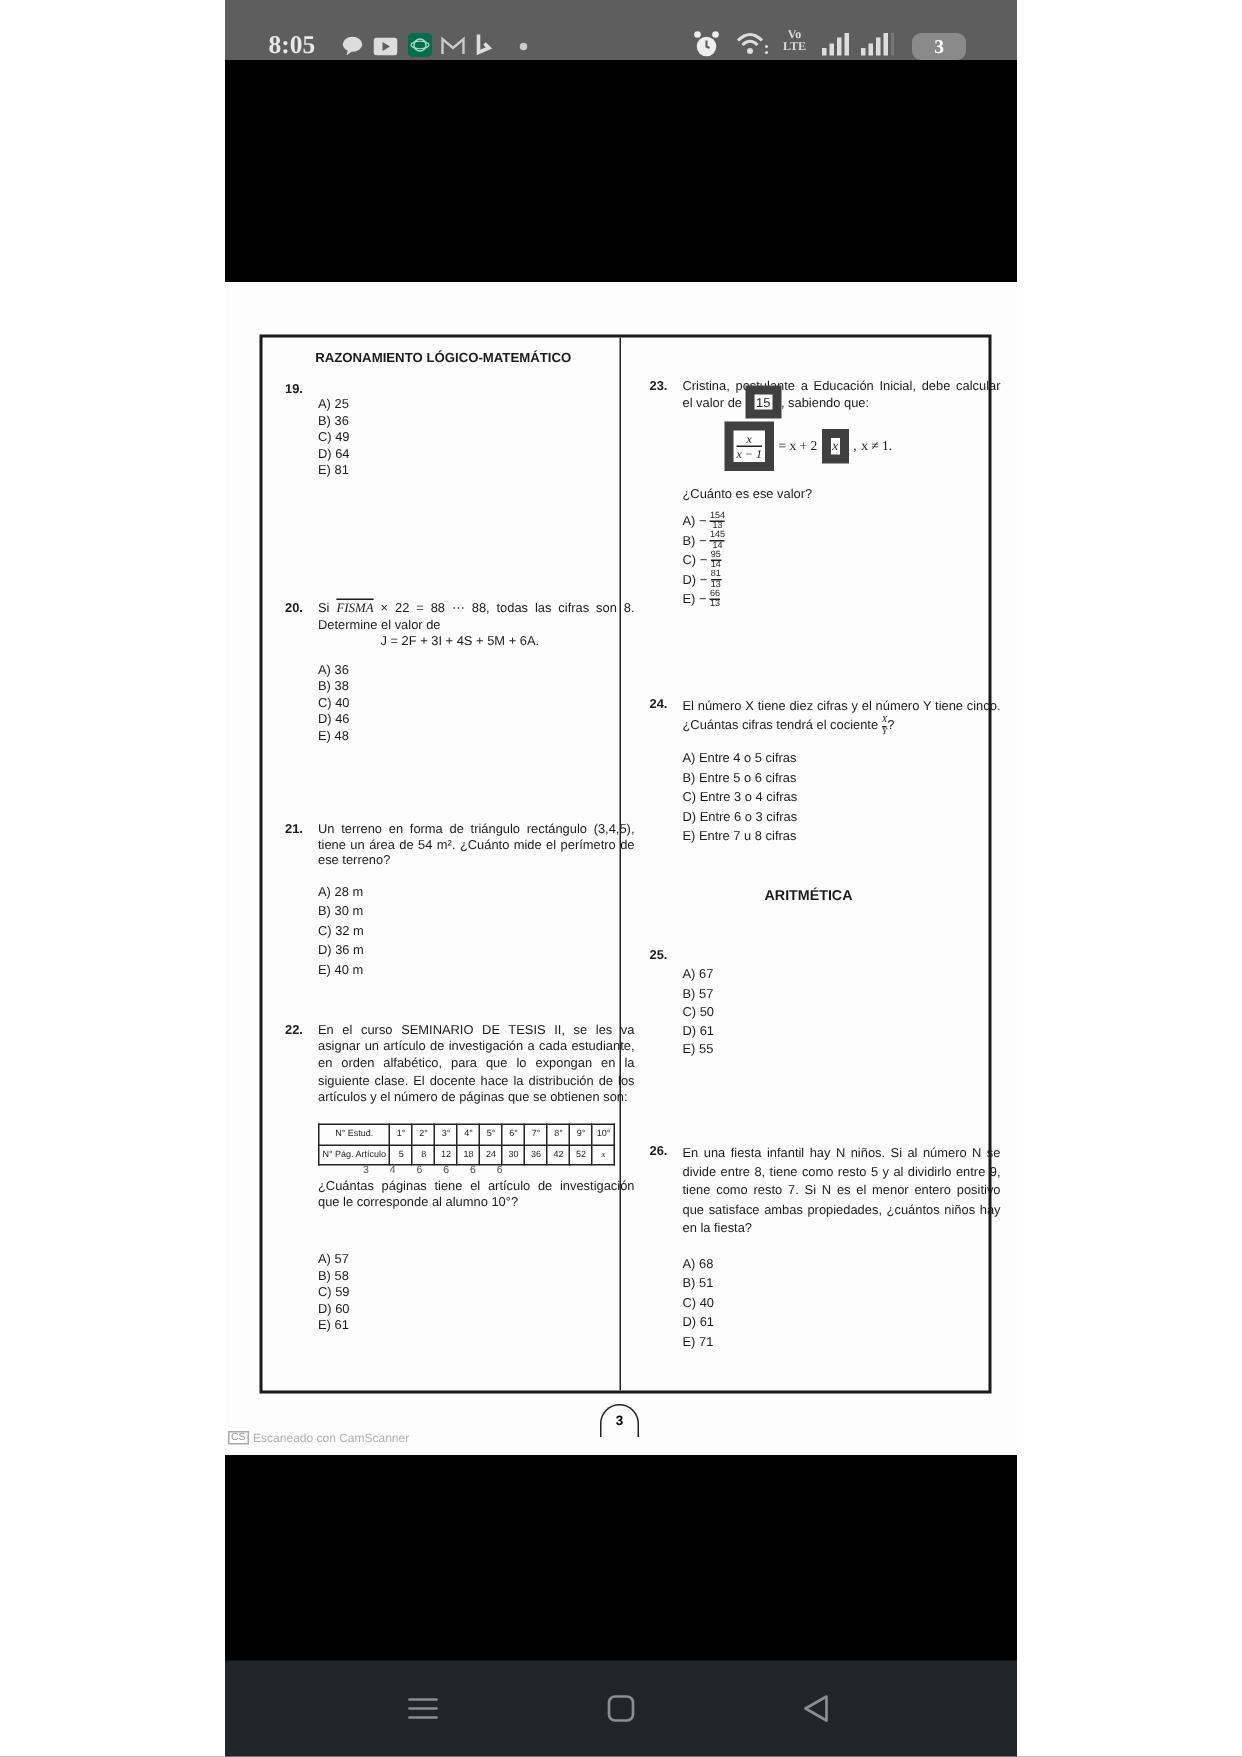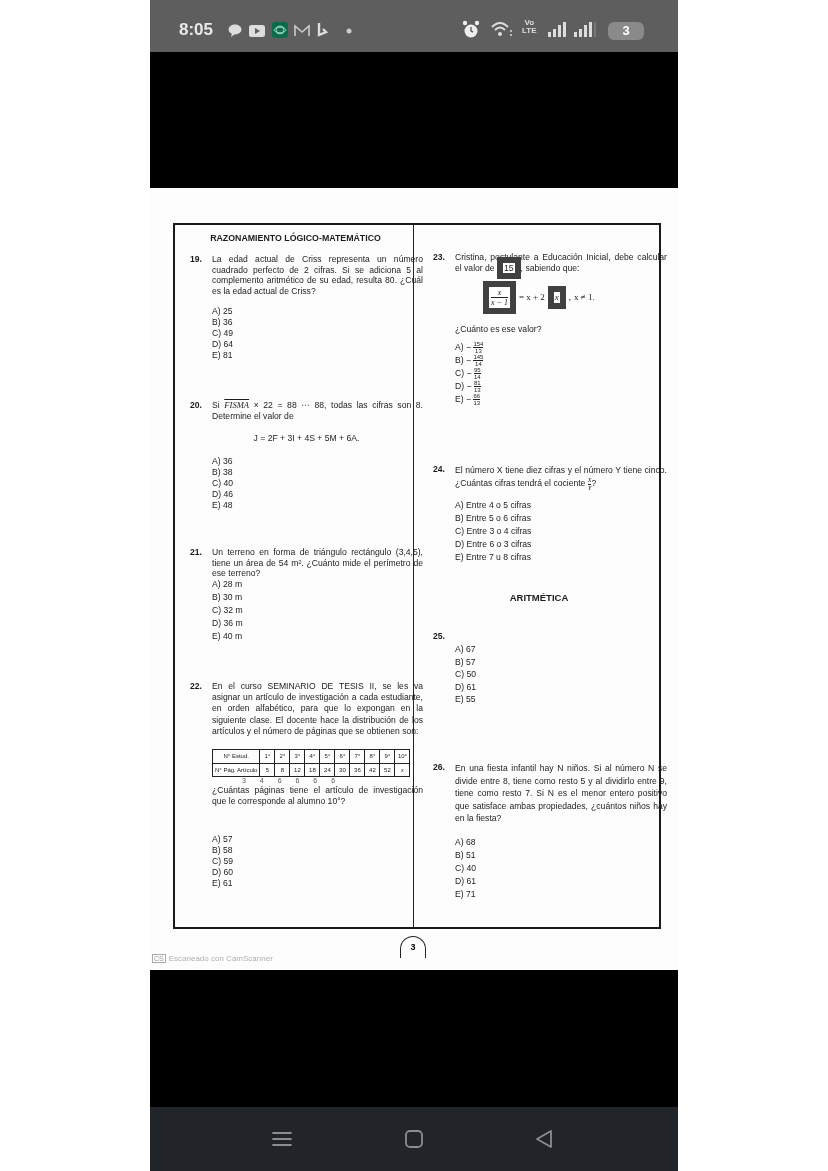--- a/index.html
+++ b/index.html
@@ -1,40 +1,40 @@
 <!DOCTYPE html>
 <html><head>
 <meta charset="utf-8">
 <style>
   * { box-sizing: border-box; margin: 0; padding: 0; }
   html, body { width: 828px; height: 1171px; background: #ffffff; overflow: hidden; }
   body { position: relative; font-family: "Liberation Sans", sans-serif; }
   .phone { position: absolute; left: 150px; top: 0; width: 528px; height: 1171px; background: #000; }
-  .status-bar { position: absolute; left: 0; top: 0; width: 528px; height: 52px; background: #5e5e5e; color: #eee; }
+  .status-bar { position: absolute; left: 0; top: 0; width: 528px; height: 40px; background: #5e5e5e; color: #eee; font-family: Liberation Serif, serif; }
   .status-time { position: absolute; left: 29px; top: 20px; font-size: 17px; font-weight: bold; color: #e8e8e8; }
   .sb-icon { position: absolute; top: 24px; display: block; }
   .battery { position: absolute; left: 458px; top: 22px; width: 36px; height: 18px; background: #8a8a8a; border-radius: 6px; color: #fff; font-size: 13px; font-weight: bold; text-align: center; line-height: 18px; }
   .black-top { position: absolute; left: 0; top: 52px; width: 528px; height: 136px; background: #000; }
   .doc { position: absolute; left: 0; top: 188px; width: 528px; height: 782px; background: #fdfdfd; }
   .black-bottom { position: absolute; left: 0; top: 970px; width: 528px; height: 137px; background: #000; }
   .nav-bar { position: absolute; left: 0; top: 1107px; width: 528px; height: 64px; background: #212429; }
   .nav-btn { position: absolute; top: 18px; width: 30px; height: 28px; display: flex; align-items: center; justify-content: center; }
 
   .frame { position: absolute; left: 23px; top: 35px; width: 488px; height: 706px; border: 2px solid #1a1a1a; }
   .divider { position: absolute; left: 238px; top: 0; width: 1px; height: 702px; background: #222; }
   .col { position: absolute; top: 0; font-size: 8.6px; color: #1c1c1c; line-height: 10.6px; }
   .col-left { left: 4px; width: 233px; }
   .col-right { left: 247px; width: 234px; }
   .sec-title { font-weight: bold; text-align: center; font-size: 8.8px; }
   .q { position: absolute; left: 11px; width: 100%; }
   .q-num { position: absolute; left: 0; top: 0; font-weight: bold; }
   .q-text { margin-left: 22px; text-align: justify; }
   .opts { margin-left: 22px; }
   .opt { height: 11px; white-space: nowrap; }
-  .formula { text-align: center; margin: 12px 0; }
+  .formula { text-align: center; margin: 1px 0; }
   .italic { font-style: italic; font-family: "Liberation Serif", serif; }
   .boxed { border: 6px solid #404040; padding: 0 1px; }
   .frac { display: inline-block; vertical-align: middle; text-align: center; font-size: 6px; line-height: 6.5px; }
   .frac .n { display: block; border-bottom: 1px solid #222; }
   .frac .d { display: block; }
   table.pages { border-collapse: collapse; font-size: 6px; margin-left: 22px; }
   table.pages td { border: 1px solid #222; text-align: center; padding: 1px 2px; height: 12px; min-width: 15px; }
   .page-num { position: absolute; left: 250px; top: 748px; width: 26px; height: 22px; border: 1.5px solid #222; border-bottom: none; border-radius: 13px 13px 0 0; font-size: 9px; font-weight: bold; text-align: center; line-height: 20px; }
   .camscanner { position: absolute; left: 2px; top: 766px; font-size: 8px; color: #b0b0b0; display: flex; align-items: center; gap: 3px; }
   .cs-logo { border: 1px solid #aaa; font-size: 7px; padding: 0 1px; color: #999; }
@@ -106,21 +106,20 @@
 
   <div class="doc">
     <div class="frame">
       <div class="divider"></div>
 
       <div class="col col-left">
         <div class="sec-title" style="position:absolute;top:8px;width:100%">RAZONAMIENTO LÓGICO-MATEMÁTICO</div>
 
         <div class="q" style="top:29px">
           <span class="q-num">19.</span>
-          <div class="q-text">La edad actual de Criss representa un número cuadrado perfecto de 2 cifras. Si se adiciona 5 al complemento aritmético de su edad, resulta 80. ¿Cuál es la edad actual de Criss?</div>
           <div class="opts" style="margin-top:10px">
             <div class="opt">A) 25</div>
             <div class="opt">B) 36</div>
             <div class="opt">C) 49</div>
             <div class="opt">D) 64</div>
             <div class="opt">E) 81</div>
           </div>
         </div>
 
         <div class="q" style="top:175px">
@@ -136,21 +135,21 @@
             <div class="opt">B) 38</div>
             <div class="opt">C) 40</div>
             <div class="opt">D) 46</div>
             <div class="opt">E) 48</div>
           </div>
         </div>
 
         <div class="q" style="top:322px">
           <span class="q-num">21.</span>
           <div class="q-text">Un terreno en forma de triángulo rectángulo (3,4,5), tiene un área de 54 m². ¿Cuánto mide el perímetro de ese terreno?</div>
-          <div class="opts" style="">
+          <div class="opts" style="margin-top:10px">
             <div class="opt" style="height:13px">A) 28 m</div>
             <div class="opt" style="height:13px">B) 30 m</div>
             <div class="opt" style="height:13px">C) 32 m</div>
             <div class="opt" style="height:13px">D) 36 m</div>
             <div class="opt" style="height:13px">E) 40 m</div>
           </div>
         </div>
 
         <div class="q" style="top:456px">
           <span class="q-num">22.</span>

